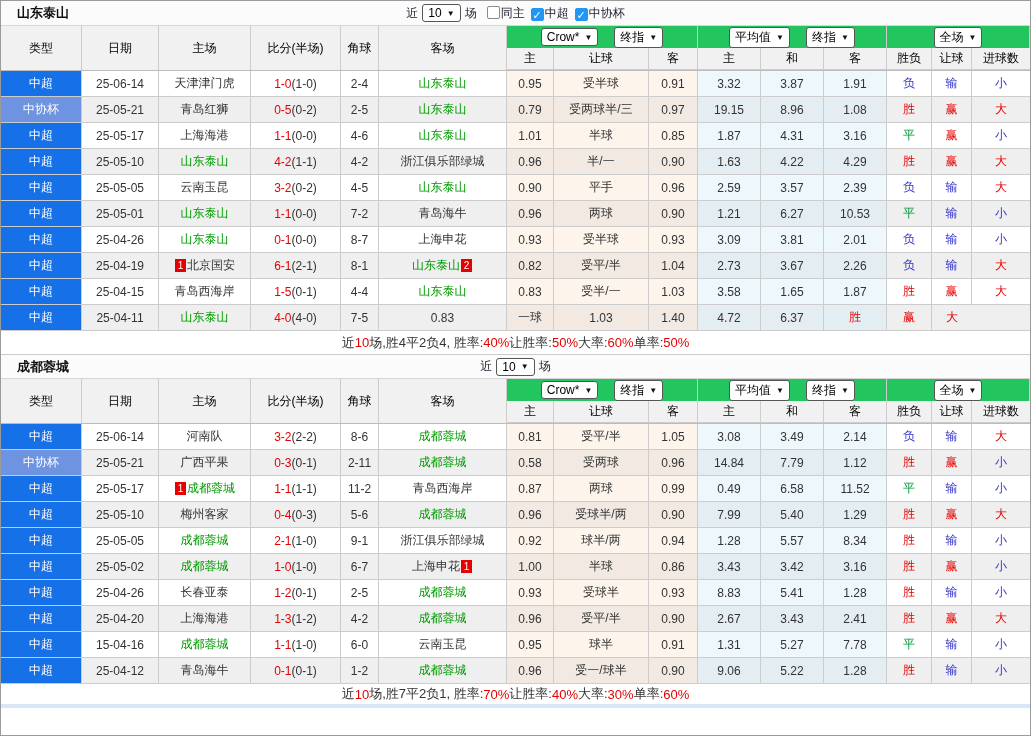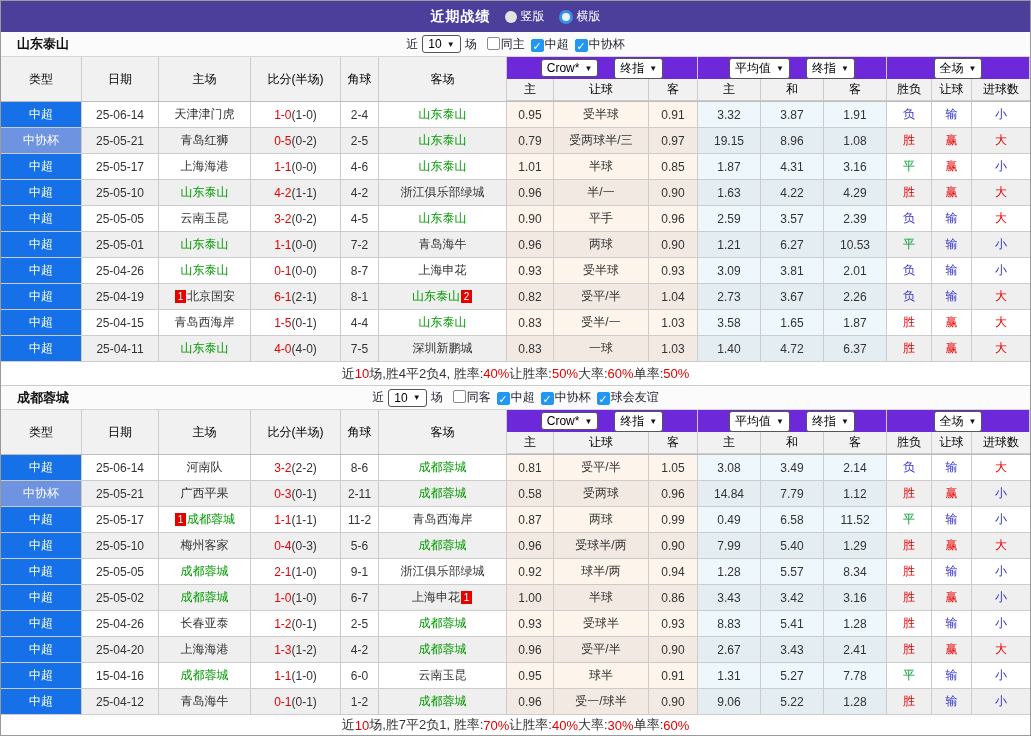--- a/index.html
+++ b/index.html
@@ -22,21 +22,21 @@
   .selbox .caret { font-size:8px; color:#111; }
   .cb { width:13px; height:13px; display:inline-block; border:1px solid #8a8a8a; background:#fff; border-radius:2px; margin-left:6px; vertical-align:-2px; }
   .cb.on { background:#2196f3; border-color:#2196f3; color:#fff; font-size:11px; line-height:13px; text-align:center; }
   .cb-label { margin-left:1px; }
 
   
   .grid { display:grid; grid-template-columns:81px 77px 92px 90px 38px 128px 47px 95px 49px 63px 63px 63px 45px 40px 58px; }
   .thead { background:#f1f1f1; border-bottom:1px solid #bcbcbc; grid-template-rows:22px 22px; }
   .th { display:flex; align-items:center; justify-content:center; font-size:12px; color:#000; border-right:1px solid #ccc; border-bottom:1px solid #ccc; }
   .th.span2 { grid-row:1 / span 2; border-bottom:none; }
-  .th.grp { border-bottom:none; gap:16px; background:#6d28d9; }
+  .th.grp { border-bottom:none; gap:16px; background:#22c55e; }
   .th.sub { grid-row:2; }
   .th:nth-last-child(1) { border-right:none; }
   .row { height:26px; border-bottom:1px solid #ccc; }
   .row > div { display:flex; align-items:center; justify-content:center; font-size:12px; color:#333; border-right:1px solid #ccc; overflow:hidden; white-space:nowrap; }
   .row > div:last-child { border-right:none; }
   .tbody .row:nth-child(even) { background:#efefef; }
   .tbody .row:nth-child(odd)  { background:#ffffff; }
   .tbody .row:nth-child(odd)  > div:nth-child(n+7):nth-child(-n+9)  { background:#fdf5ec; }
   .tbody .row:nth-child(even) > div:nth-child(n+7):nth-child(-n+9)  { background:#f2eae2; }
   .tbody .row:nth-child(odd)  > div:nth-child(n+10):nth-child(-n+12){ background:#eef7fb; }
@@ -48,31 +48,20 @@
   .score-red { color:#e60000; }
   .summary { display:flex; align-items:center; justify-content:center; font-size:13px; color:#333; background:#fff; border-bottom:1px solid #ccc; }
   .summary.h24 { height:24px; } .summary.h20 { height:20px; border-bottom:none; }
   .summary .rd { color:#e60000; }
   .bottom-strip { height:4px; background:#d9e6f8; }
 </style>
 </head>
 <body>
 
 <div class="page">
-  <div class="title-bar">
-    <span class="ttl">近期战绩</span>
-    <span class="radio-item">
-      <span class="radio-dot"></span>
-      <span>竖版</span>
-    </span>
-    <span class="radio-item">
-      <span class="radio-dot sel"></span>
-      <span>横版</span>
-    </span>
-  </div>
   <div id="sections-root">
   <section>
     <div class="team-bar h25">
       <span class="team-name">山东泰山</span>
       <span class="filters">
         <span class="f-prefix">近</span>
         <span class="selbox">
           <span class="sel-val">10</span>
           <span class="caret">▼</span>
         </span>
@@ -346,23 +335,20 @@
             <div class="type-cell type-league">中超</div>
             <div>25-04-11</div>
             <div>
               <span style="color: rgb(0, 153, 0);">山东泰山</span>
             </div>
             <div>
               <span class="score-red">4-0</span>
               <span>(4-0)</span>
             </div>
             <div>7-5</div>
-            <div>
-              <span>深圳新鹏城</span>
-            </div>
             <div>0.83</div>
             <div>一球</div>
             <div>1.03</div>
             <div>1.40</div>
             <div>4.72</div>
             <div>6.37</div>
             <div style="color: rgb(230, 0, 0);">胜</div>
             <div style="color: rgb(230, 0, 0);">赢</div>
             <div style="color: rgb(230, 0, 0);">大</div>
           </div>
@@ -384,21 +370,20 @@
   <section>
     <div class="team-bar h24">
       <span class="team-name">成都蓉城</span>
       <span class="filters">
         <span class="f-prefix">近</span>
         <span class="selbox">
           <span class="sel-val">10</span>
           <span class="caret">▼</span>
         </span>
         <span class="f-suffix">场</span>
-        <span class="cb-holder"><span class="cb"></span><span class="cb-label">同客</span><span class="cb on">✓</span><span class="cb-label">中超</span><span class="cb on">✓</span><span class="cb-label">中协杯</span><span class="cb on">✓</span><span class="cb-label">球会友谊</span></span>
       </span>
     </div>
     <div class="grid thead">
           <div class="th span2">类型</div>
           <div class="th span2">日期</div>
           <div class="th span2">主场</div>
           <div class="th span2">比分(半场)</div>
           <div class="th span2">角球</div>
           <div class="th span2">客场</div>
           <div class="th grp" style="grid-area: 1 / 7 / auto / span 3;">

